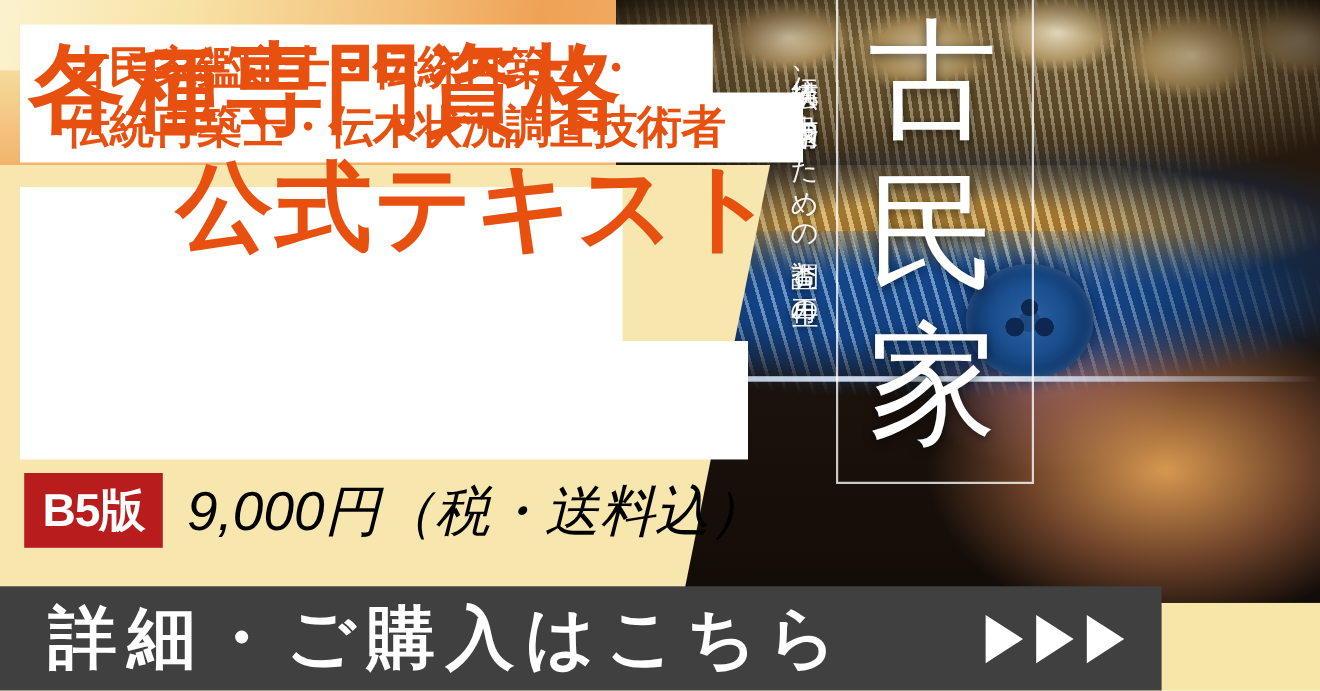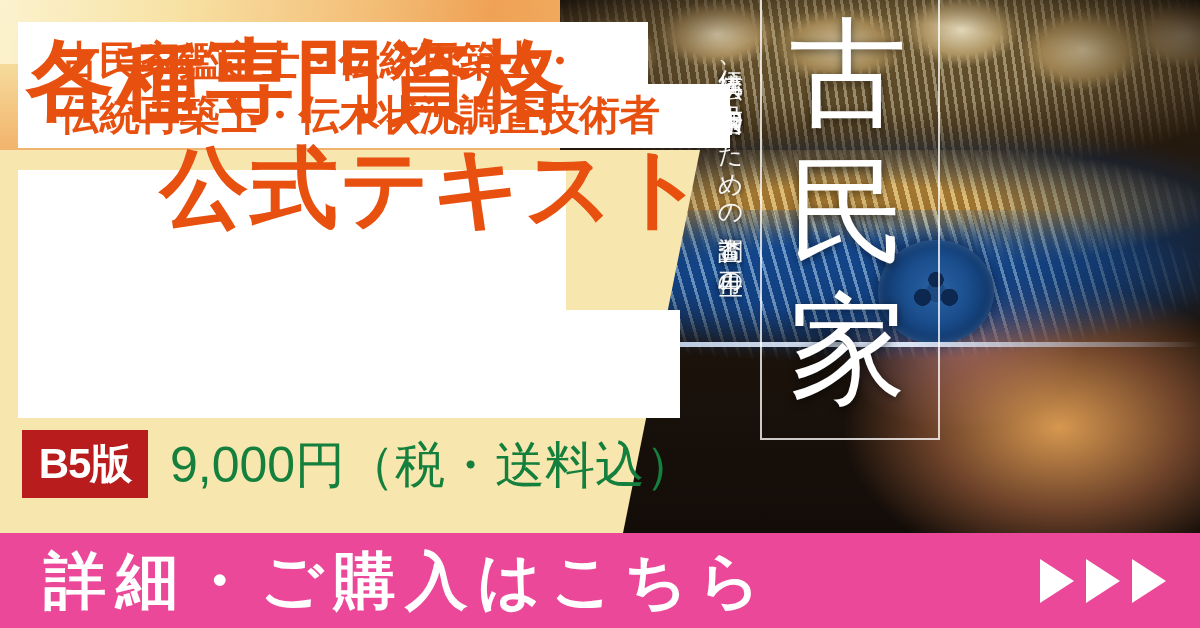--- a/index.html
+++ b/index.html
@@ -179,28 +179,28 @@
 
   
   .badge-b5{
     position:absolute;left:22px;top:430px;width:126px;height:68px;
     background:#b91c1c;
     display:flex;align-items:center;justify-content:center;
     color:#ffffff;font-size:42px;font-weight:700;letter-spacing:-1px;
   }
   .price-text{
     position:absolute;left:170px;top:440px;
-    color:#15803d;font-size:50px;font-weight:400;line-height:1;
-    white-space:nowrap;letter-spacing:0;
+    color:#000000;font-size:50px;font-weight:400;line-height:1;
+    white-space:nowrap;letter-spacing:0;font-style:italic;
   }
 
   
   .cta-bar{
-    position:absolute;left:0;top:533px;width:1200px;height:95px;
-    background:#ec4899;
+    position:absolute;left:0;top:533px;width:1056px;height:95px;
+    background:#404040;
     display:flex;align-items:center;
   }
   .cta-text{
     position:absolute;left:44px;top:50%;transform:translateY(-50%);
     color:#ffffff;font-size:62px;font-weight:700;
     letter-spacing:10px;white-space:nowrap;line-height:1;
   }
   .cta-arrows{
     position:absolute;right:34px;top:50%;transform:translateY(-50%);
     display:flex;gap:12px;align-items:center;

